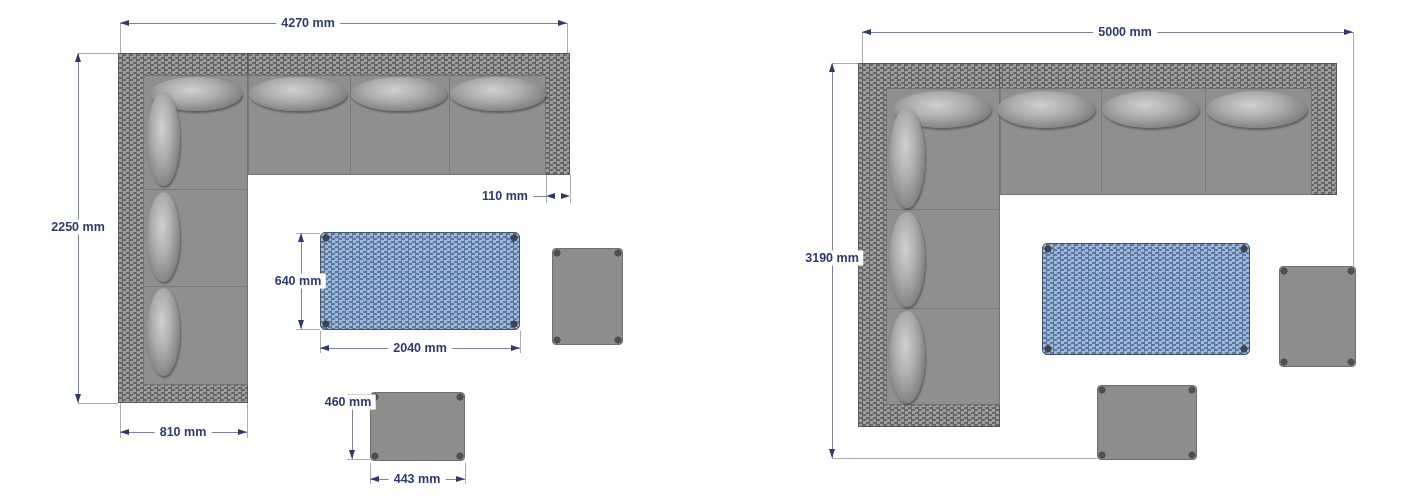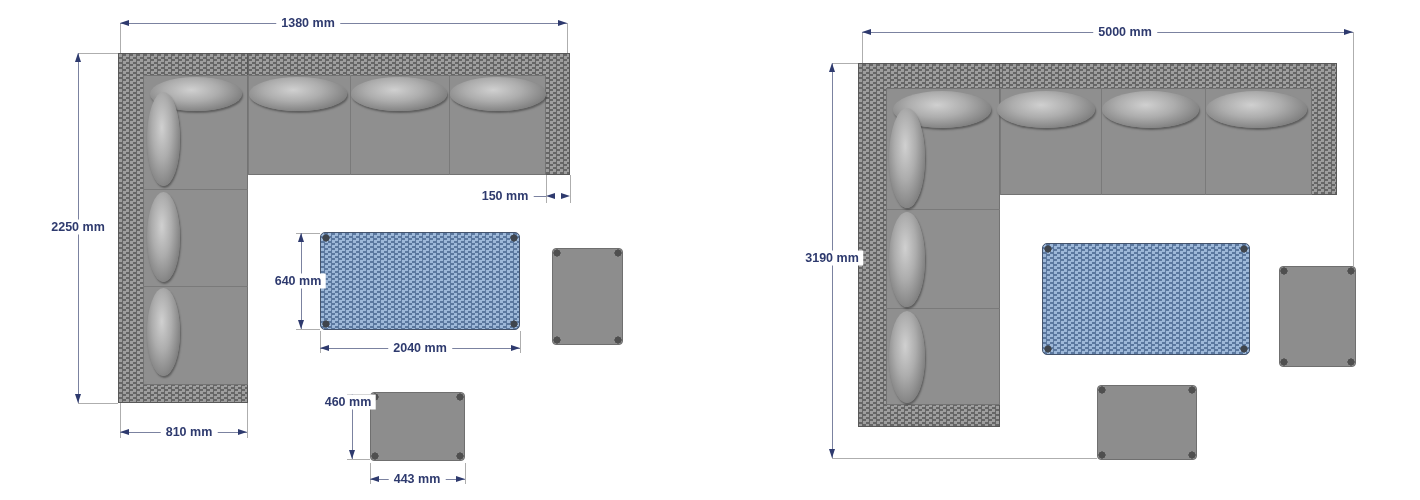--- a/index.html
+++ b/index.html
@@ -90,47 +90,47 @@
 
     <div class="stool" style="left:370px;top:392px;width:95px;height:69px;"></div>
 
     <div>
       <div class="xl v" style="left:120px;top:23px;height:30px;"></div>
       <div class="xl v" style="left:567px;top:23px;height:30px;"></div>
       <div class="xl h" style="left:78px;top:53px;width:40px;"></div>
       <div class="dl h" style="left:120px;top:23px;width:447px;"></div>
       <div class="arr l" style="left:120px;top:19.5px;"></div>
       <div class="arr r" style="left:558px;top:19.5px;"></div>
-      <div class="dlabel" style="left:308px;top:16px;">1380 mm</div>
+      <div class="dlabel" style="left:308px;top:16px;">4270 mm</div>
     </div>
 
     <div>
       <div class="dl v" style="left:78px;top:53px;height:350px;"></div>
       <div class="arr u" style="left:74.5px;top:53px;"></div>
       <div class="arr d" style="left:74.5px;top:394px;"></div>
       <div class="xl h" style="left:78px;top:403px;width:40px;"></div>
       <div class="vlabel" style="left:78px;top:227px;">2250 mm</div>
     </div>
 
     <div>
       <div class="xl v" style="left:546px;top:175px;height:28px;"></div>
       <div class="xl v" style="left:570px;top:175px;height:28px;"></div>
       <div class="dl h" style="left:532px;top:196px;width:14px;"></div>
       <div class="arr l" style="left:546px;top:192.5px;"></div>
       <div class="arr r" style="left:561px;top:192.5px;"></div>
-      <div class="dlabel" style="left:505px;top:189px;">150 mm</div>
+      <div class="dlabel" style="left:505px;top:189px;">110 mm</div>
     </div>
 
     <div>
       <div class="xl v" style="left:120px;top:403px;height:35px;"></div>
       <div class="xl v" style="left:247px;top:403px;height:35px;"></div>
       <div class="dl h" style="left:120px;top:432px;width:127px;"></div>
       <div class="arr l" style="left:120px;top:428.5px;"></div>
       <div class="arr r" style="left:238px;top:428.5px;"></div>
-      <div class="dlabel" style="left:189px;top:425px;">810 mm</div>
+      <div class="dlabel" style="left:183px;top:425px;">810 mm</div>
     </div>
 
     <div>
       <div class="xl h" style="left:296px;top:233px;width:24px;"></div>
       <div class="xl h" style="left:296px;top:329px;width:24px;"></div>
       <div class="dl v" style="left:301px;top:233px;height:96px;"></div>
       <div class="arr u" style="left:297.5px;top:233px;"></div>
       <div class="arr d" style="left:297.5px;top:320px;"></div>
       <div class="vlabel" style="left:298px;top:281px;">640 mm</div>
     </div>

